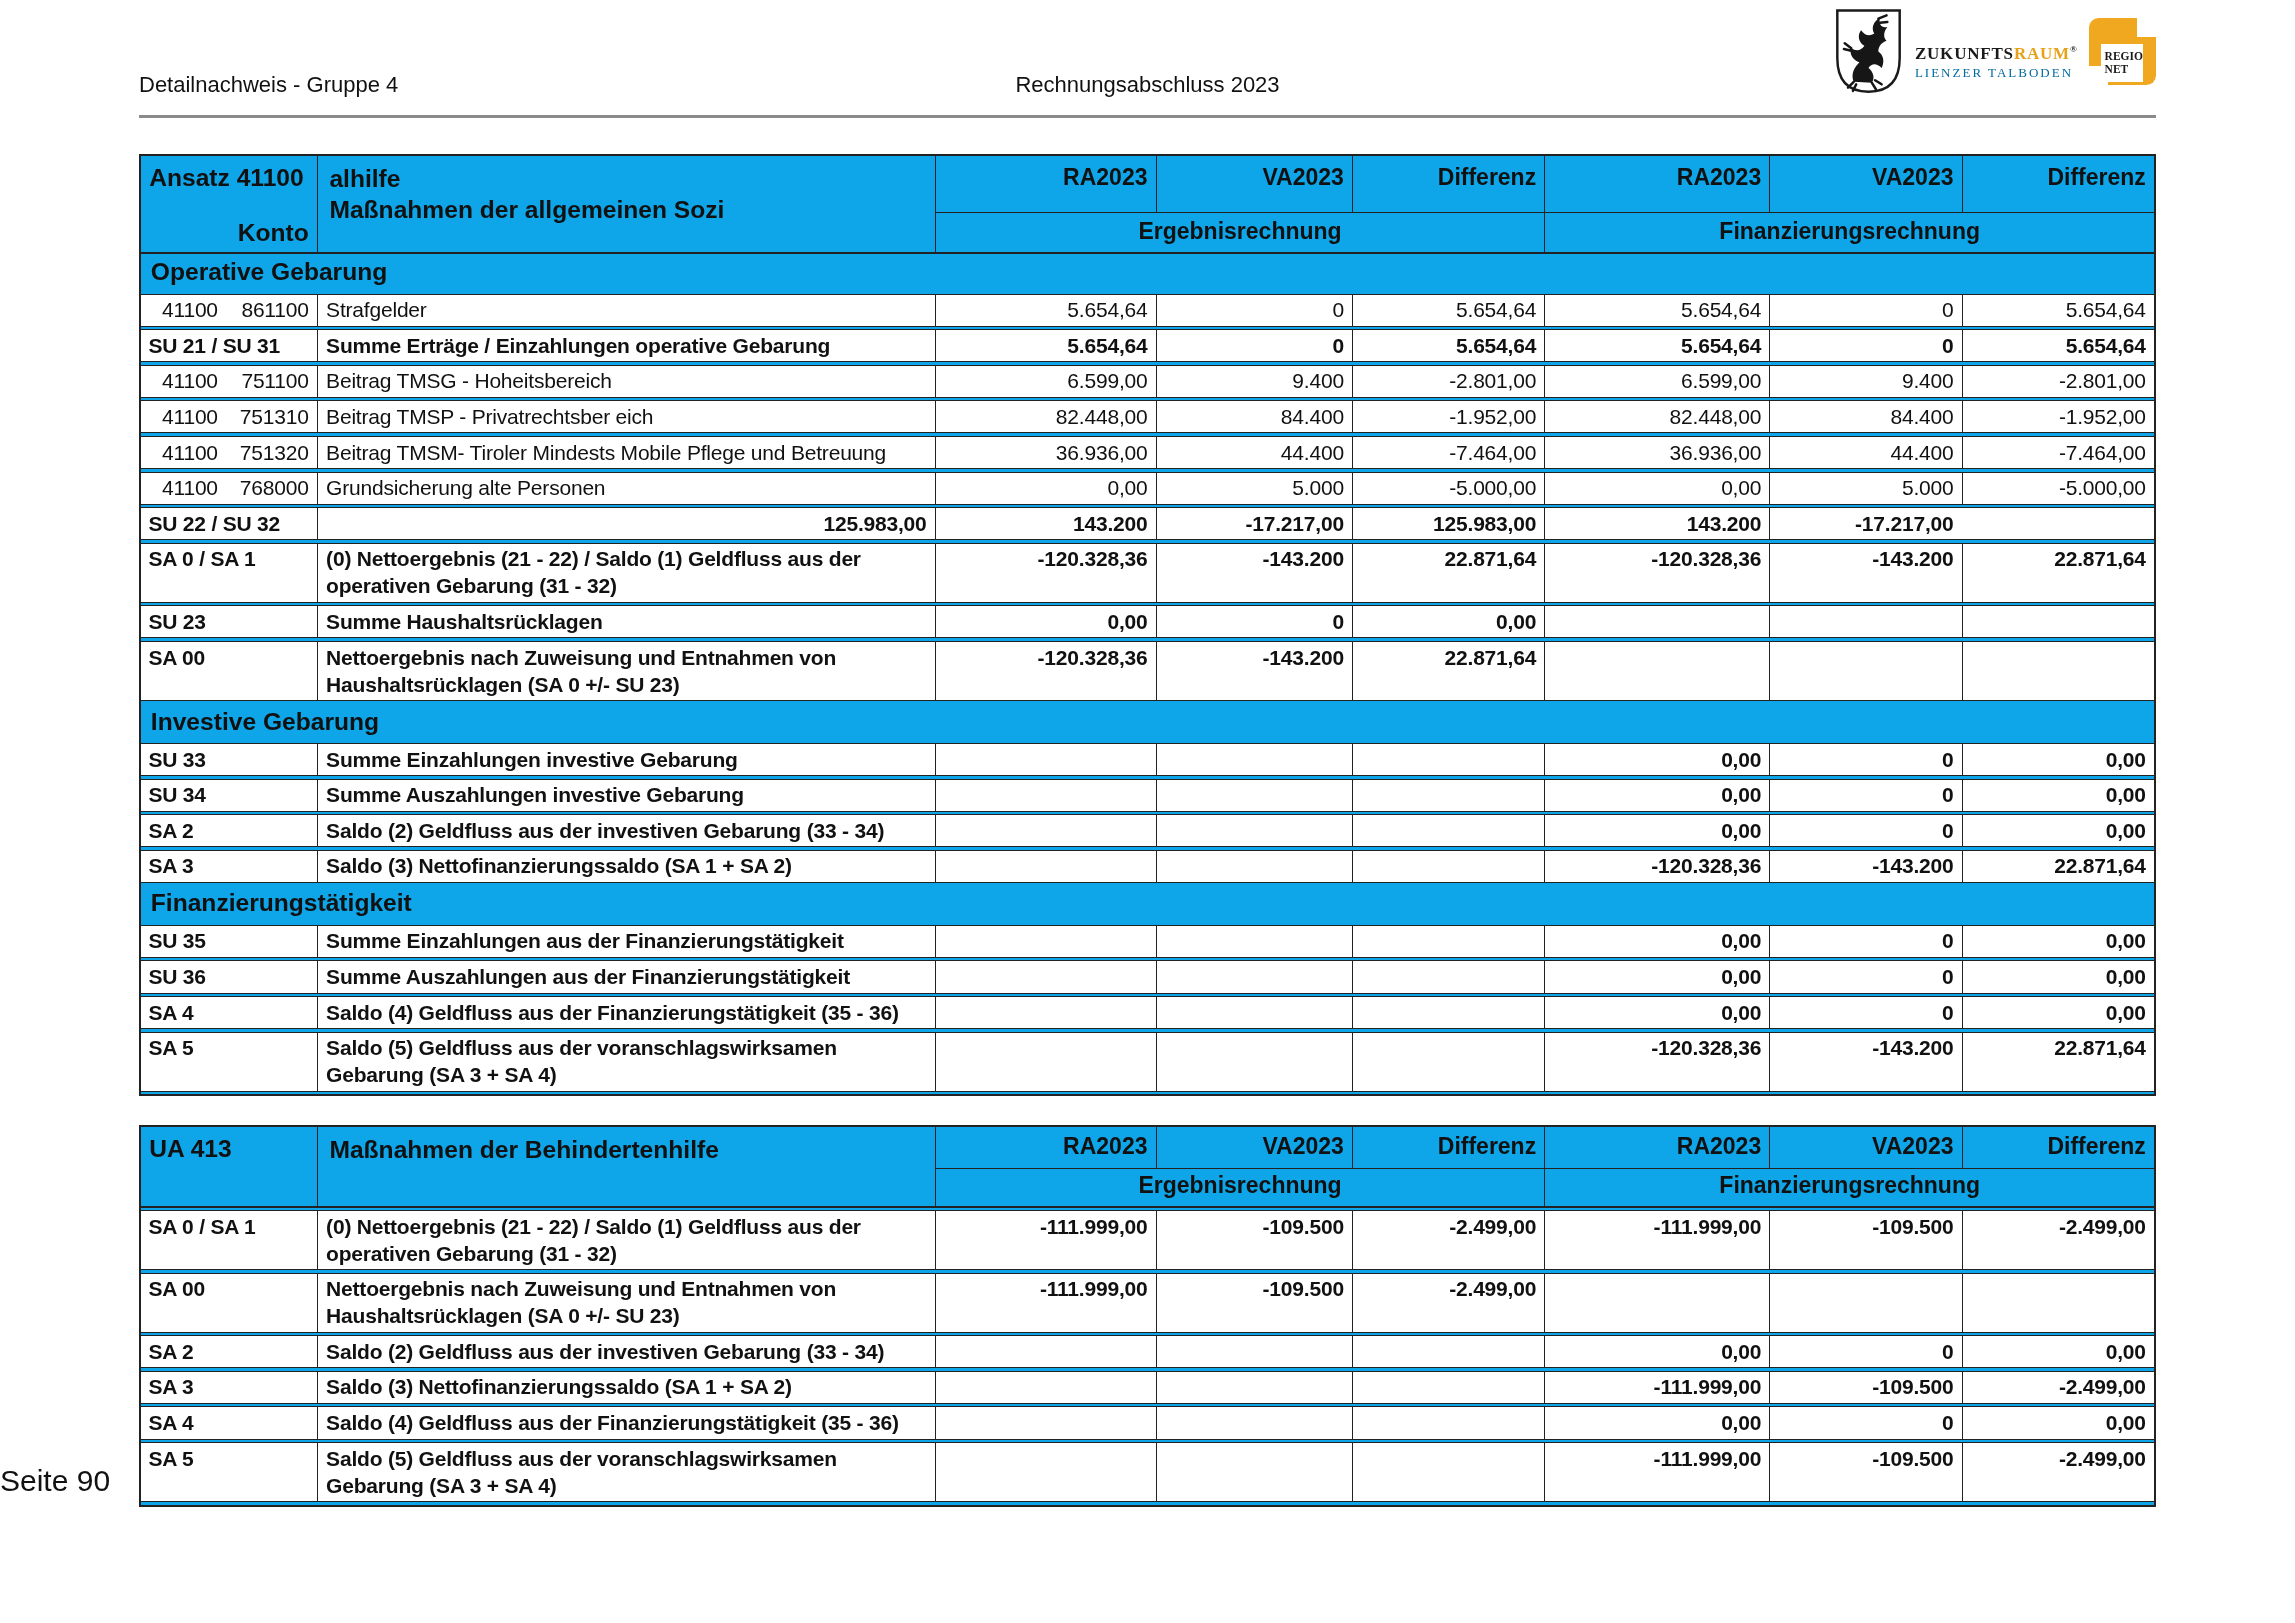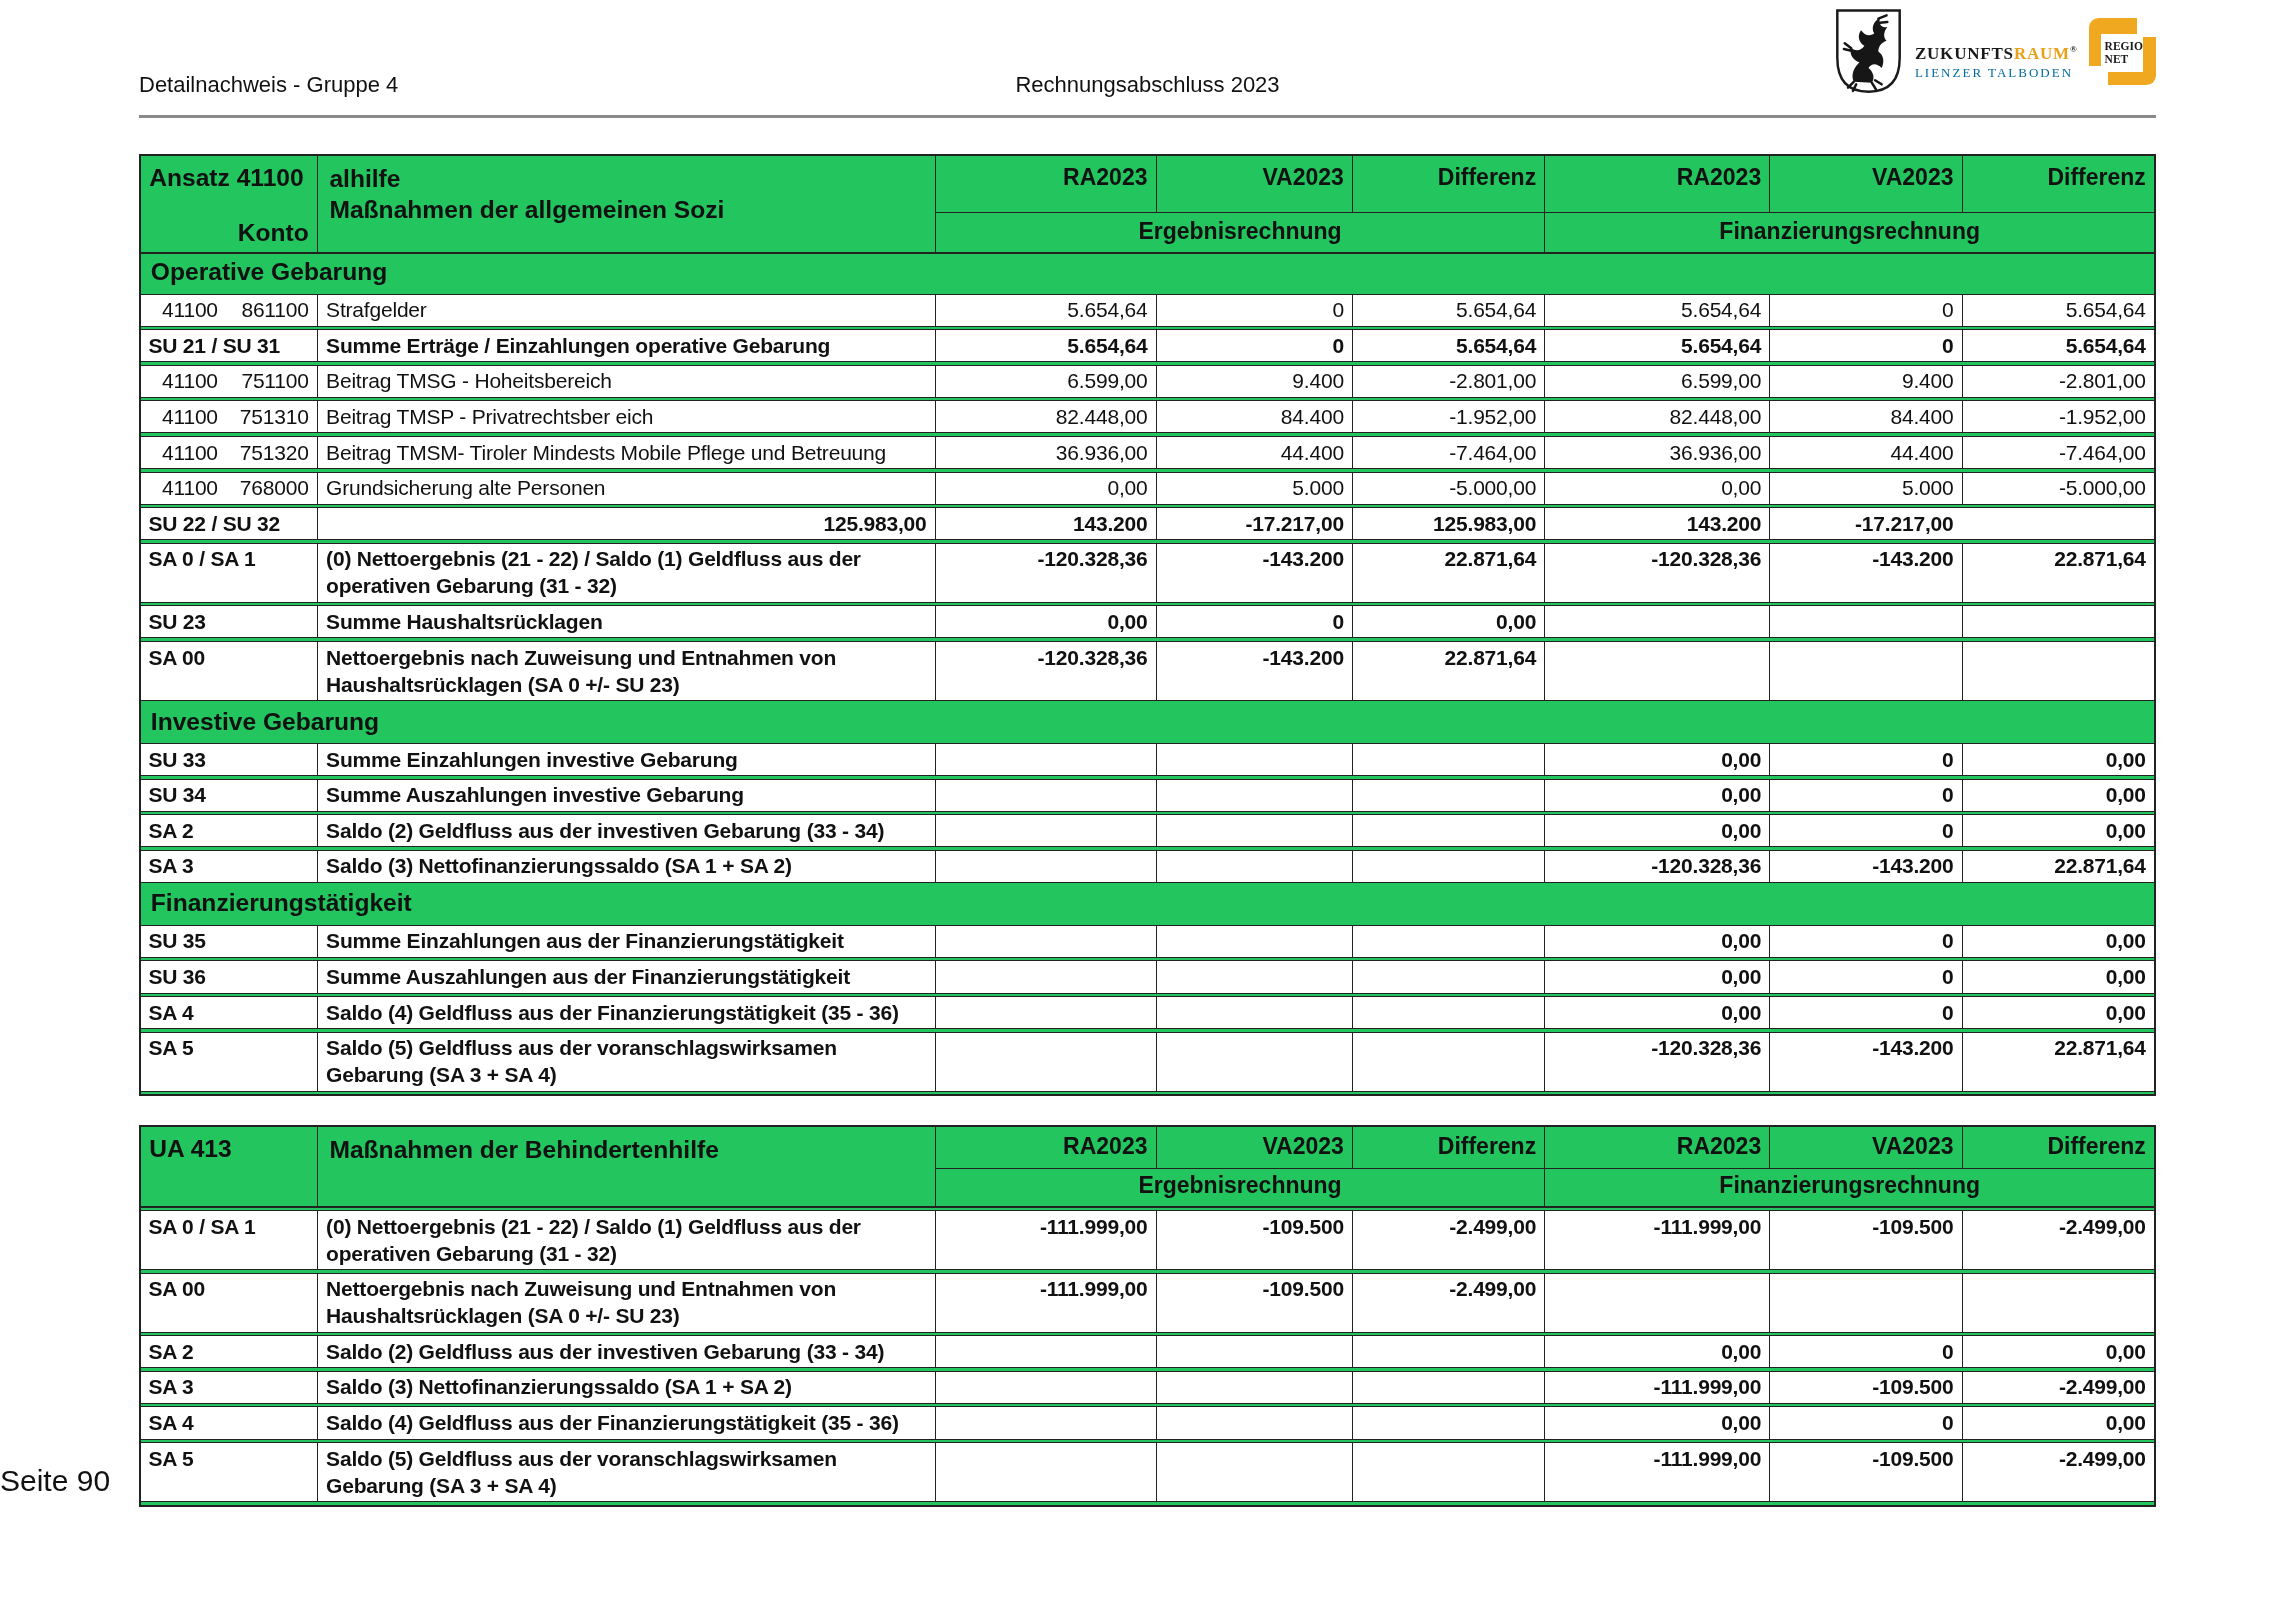--- a/index.html
+++ b/index.html
@@ -17,28 +17,28 @@
   .logos{position:absolute;right:0;top:8.2px;display:flex;align-items:flex-start;gap:11.5px;}
   .coat{width:69px;height:87px;}
   .zr-text{margin-top:36px;font-family:"Liberation Serif",serif;}
   .zr-main{font-size:17px;font-weight:bold;letter-spacing:0.8px;color:#1a1a1a;white-space:nowrap;}
   .zr-main .orange{color:#e8a21a;}
   .zr-main sup{font-size:9px;}
   .zr-sub{font-size:13px;letter-spacing:2px;color:#0369a1;margin-top:1px;white-space:nowrap;}
   .regionet{position:relative;width:67px;height:67px;margin-top:9.8px;}
   .rn-sq1{position:absolute;top:0;left:0;width:48px;height:48px;background:#efa81f;border-radius:9.8px 0 0 0;}
   .rn-sq2{position:absolute;bottom:0;right:0;width:48px;height:48px;background:#efa81f;border-radius:0 0 9.8px 0;}
-  .rn-white{position:absolute;top:16px;left:12.3px;width:38px;height:38px;background:#fff;
+  .rn-white{position:absolute;top:26px;left:12.3px;width:38px;height:38px;background:#fff;
     display:flex;align-items:center;padding-left:3.3px;}
   .rn-text{font-family:"Liberation Serif",serif;font-weight:bold;font-size:11.5px;line-height:13px;color:#1a1a1a;}
   
   .content{position:absolute;top:154px;left:139px;width:2017px;}
   .fintable{
     --cols:215fr 755fr 270fr 240fr 235fr 275fr 235fr 235fr;
-    border:2.5px solid #222;background:#22c55e;
+    border:2.5px solid #222;background:#0ea5e9;
   }
   .fintable.second{margin-top:29px;}
   .thead{display:grid;grid-template-columns:var(--cols);border-bottom:2.5px solid #222;}
   .th-code{grid-row:1/3;grid-column:1;display:flex;flex-direction:column;justify-content:space-between;
     padding:6.6px 8.2px 4.9px;font-weight:bold;font-size:24.6px;line-height:29.5px;}
   .th-code .konto{align-self:flex-end;}
   .th-title{grid-row:1/3;grid-column:2;border-left:1.6px solid #222;padding:6.6px 11.5px 4.9px;
     font-weight:bold;font-size:24.6px;line-height:31px;}
   .th-title .l{display:block;white-space:nowrap;}
   .th-num{grid-row:1;border-left:1.6px solid #222;border-bottom:1.6px solid #222;

